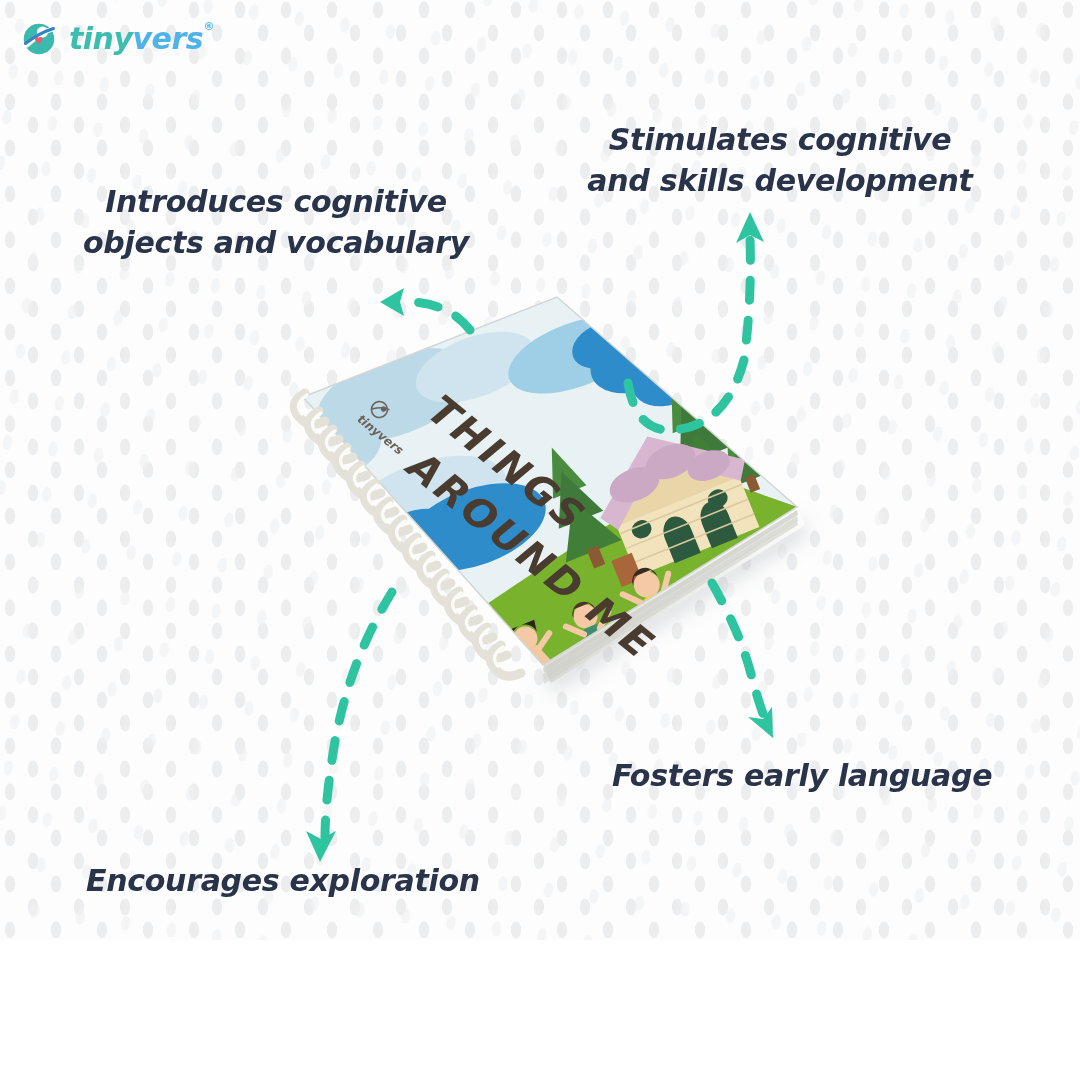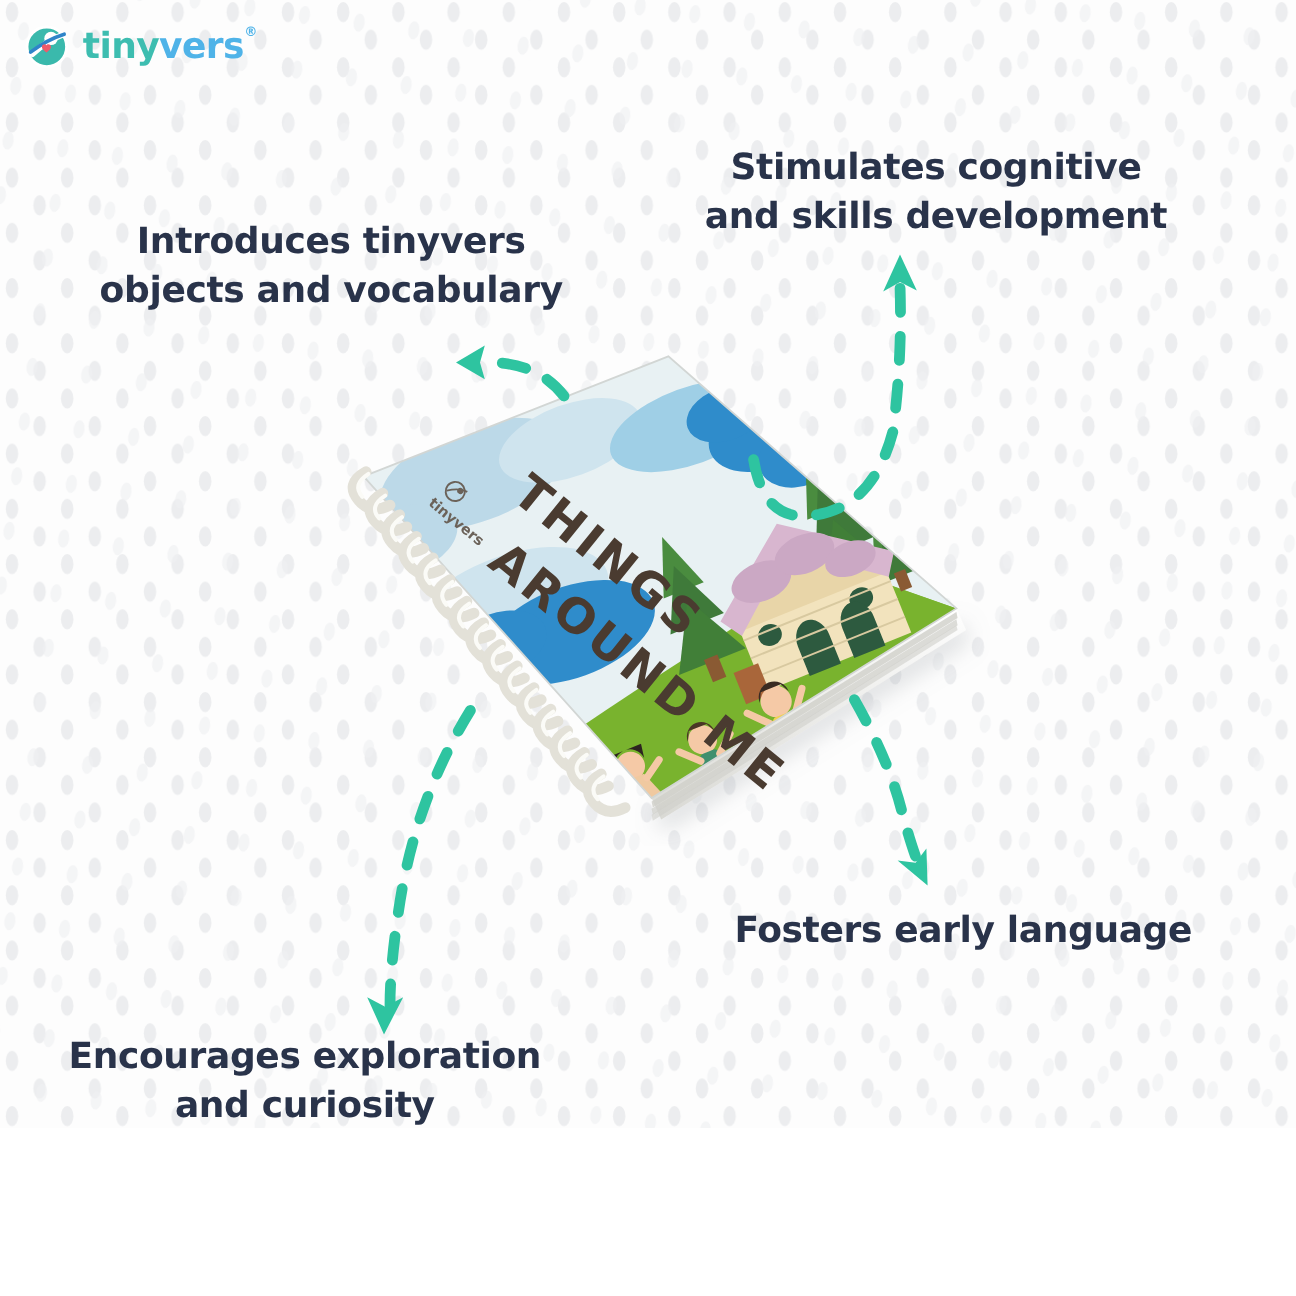--- a/index.html
+++ b/index.html
@@ -15,20 +15,21 @@
     background: #ffffff;
   }
 
   
   #canvas {
     position: relative;
     width: 1080px;
     height: 940px;
     background: #fdfdfd;
     overflow: hidden;
+    font-style: italic;
   }
 
   
   #bg-pattern {
     position: absolute;
     inset: 0;
     z-index: 0;
   }
 
   
@@ -84,21 +85,21 @@
     width: 400px;
     text-align: center;
   }
   #caption-language {
     left: 612px;
     top: 756px;
     width: 400px;
     text-align: left;
   }
   #caption-exploration {
-    left: 44px;
+    left: 73px;
     top: 861px;
     width: 420px;
     text-align: center;
   }
 
   
   #arrows-layer {
     position: absolute;
     inset: 0;
     z-index: 4;
@@ -149,31 +150,30 @@
       <span class="brand-tiny">tiny</span><span class="brand-vers">vers</span><span class="brand-reg">®</span>
     </div>
   </div>
 
   <div class="caption" id="caption-cognitive">
     <div>Stimulates cognitive</div>
     <div>and skills development</div>
   </div>
 
   <div class="caption" id="caption-vocabulary">
-    <div>Introduces tinyvers</div>
+    <div>Introduces cognitive</div>
     <div>objects and vocabulary</div>
   </div>
 
   <div class="caption" id="caption-language">
     <div>Fosters early language</div>
   </div>
 
   <div class="caption" id="caption-exploration">
     <div>Encourages exploration</div>
-    <div>and curiosity</div>
   </div>
 
   <svg id="arrows-layer" width="1080" height="1080" viewBox="0 0 1080 1080" aria-hidden="true">
     <g fill="none" stroke="#2ec4a0" stroke-width="9" stroke-linecap="round" stroke-dasharray="20 20">
 
       <path d="M470 330 Q447 300 400 302"></path>
 
       <path d="M628 383 Q636 432 672 430 Q726 427 744 360 Q752 300 750 238"></path>
 
       <path d="M392 592 Q345 668 332 760 Q325 806 325 838"></path>

